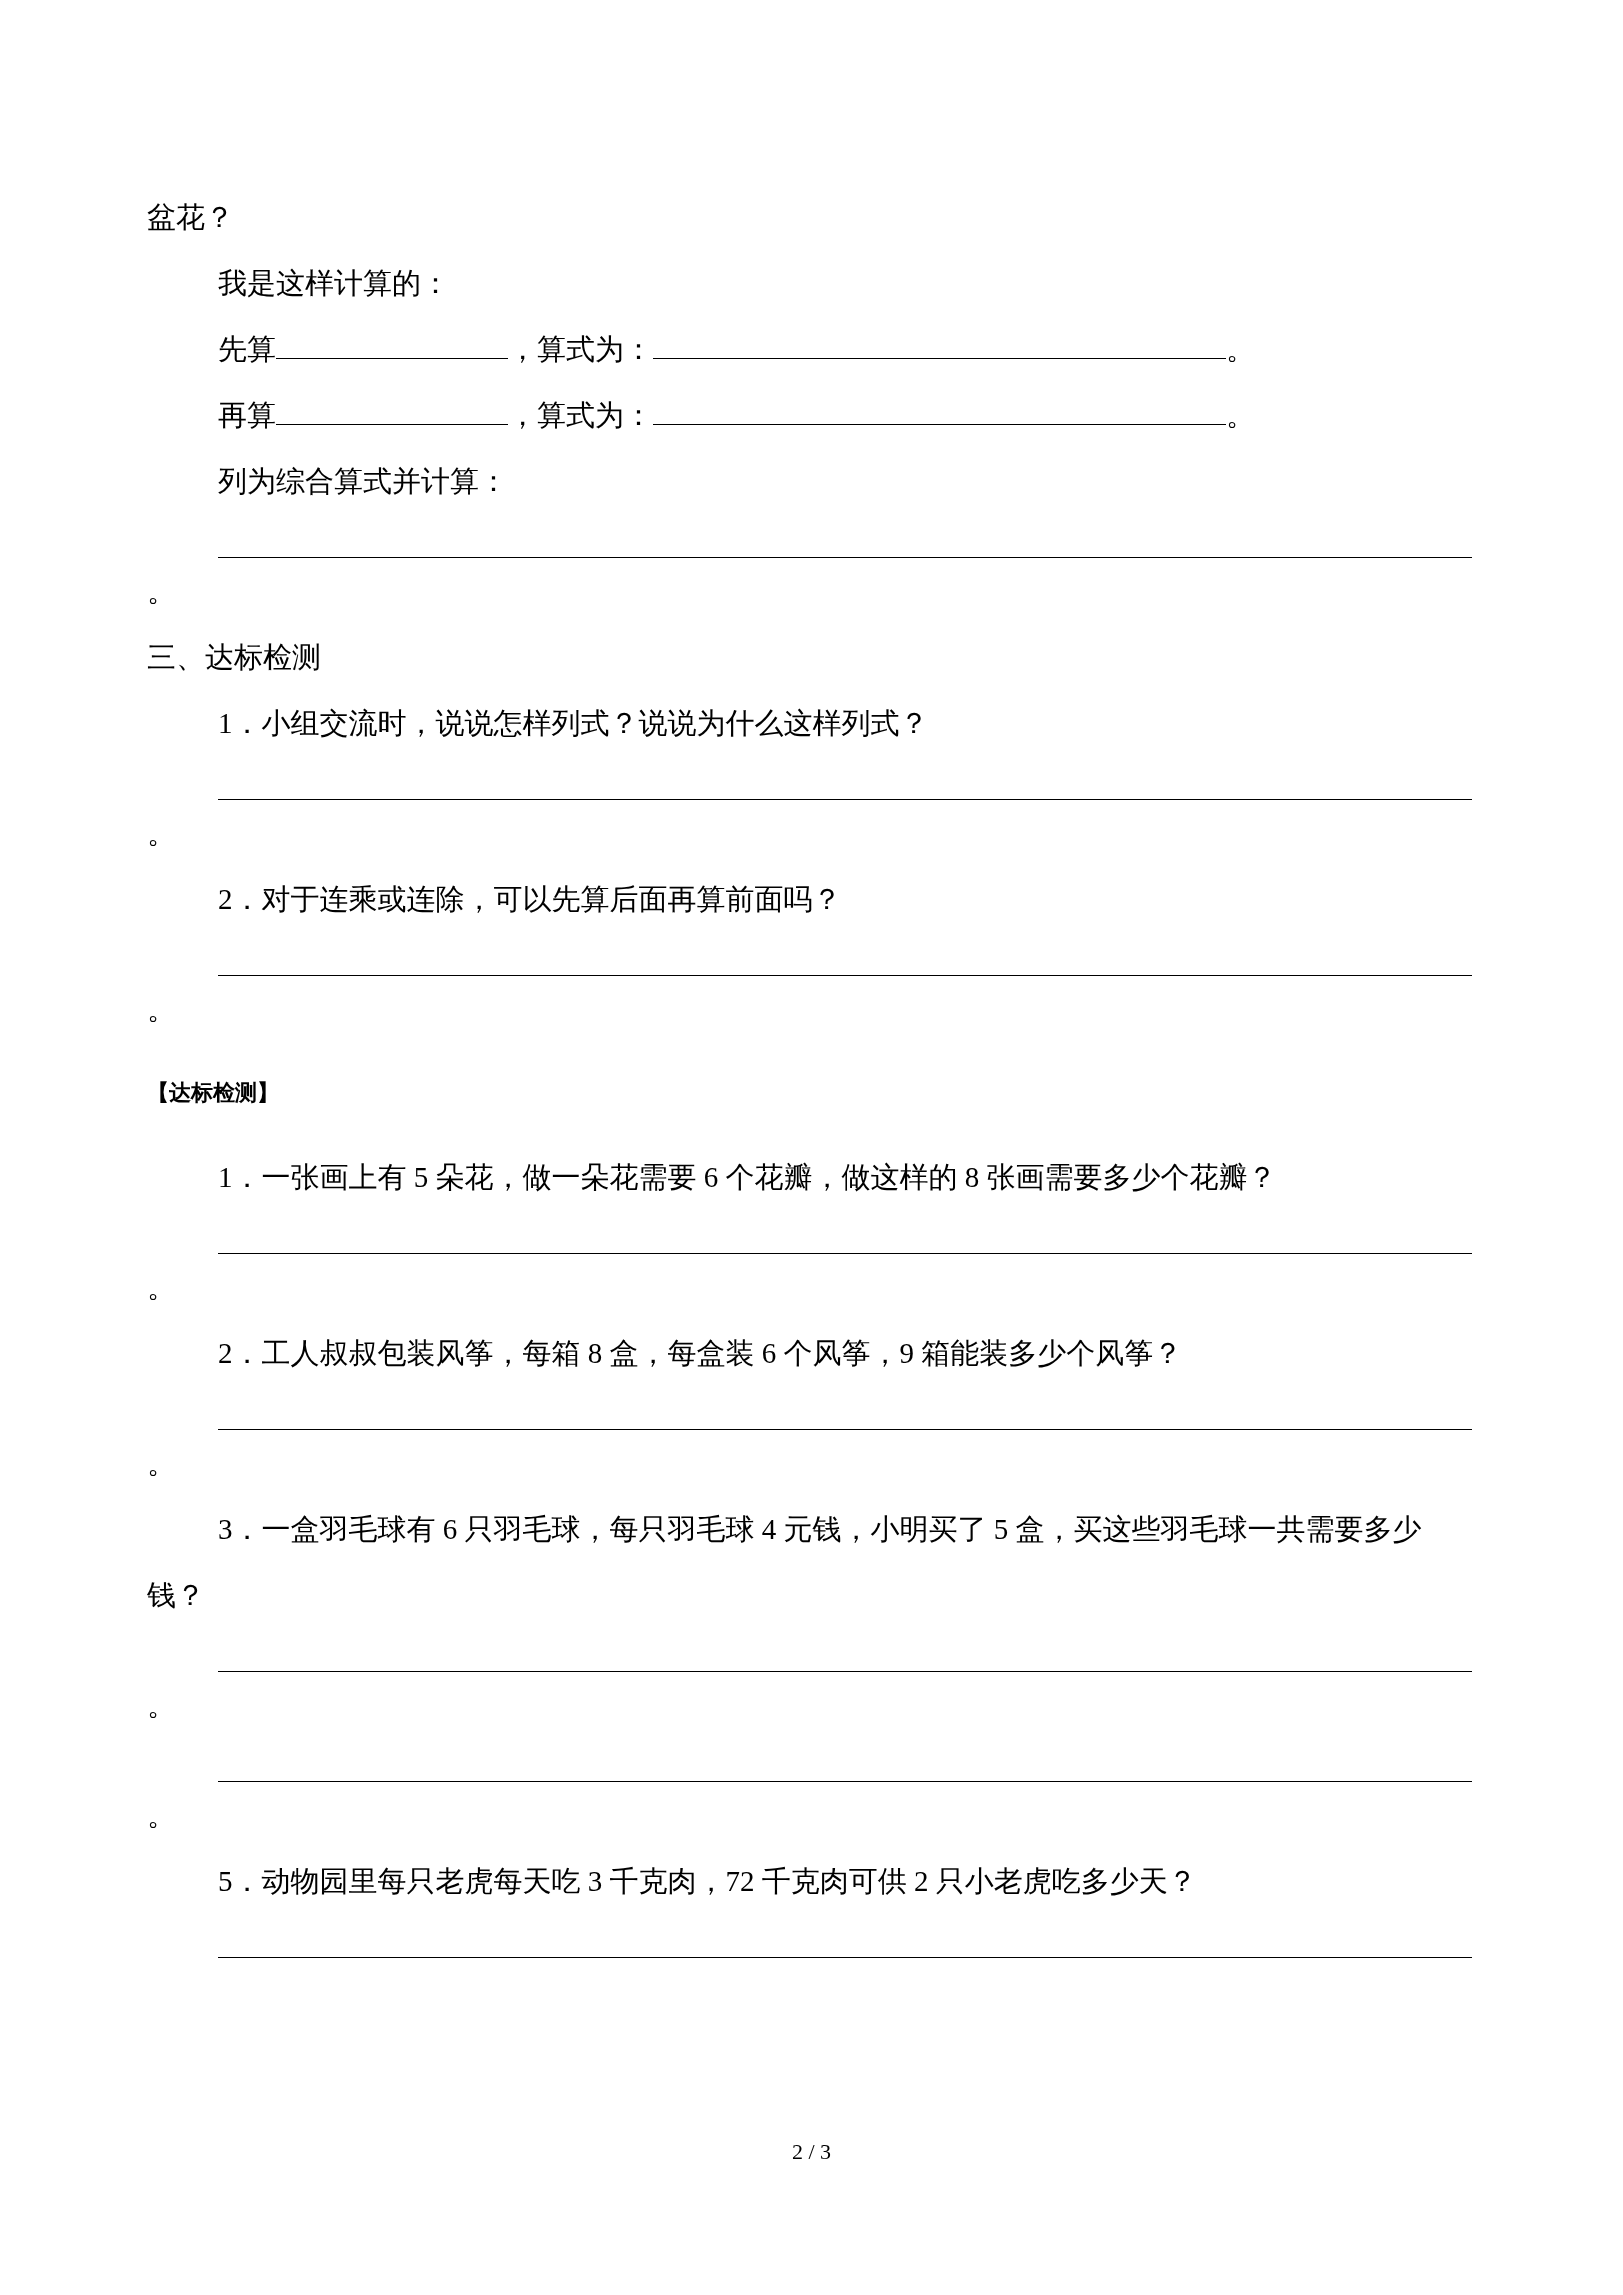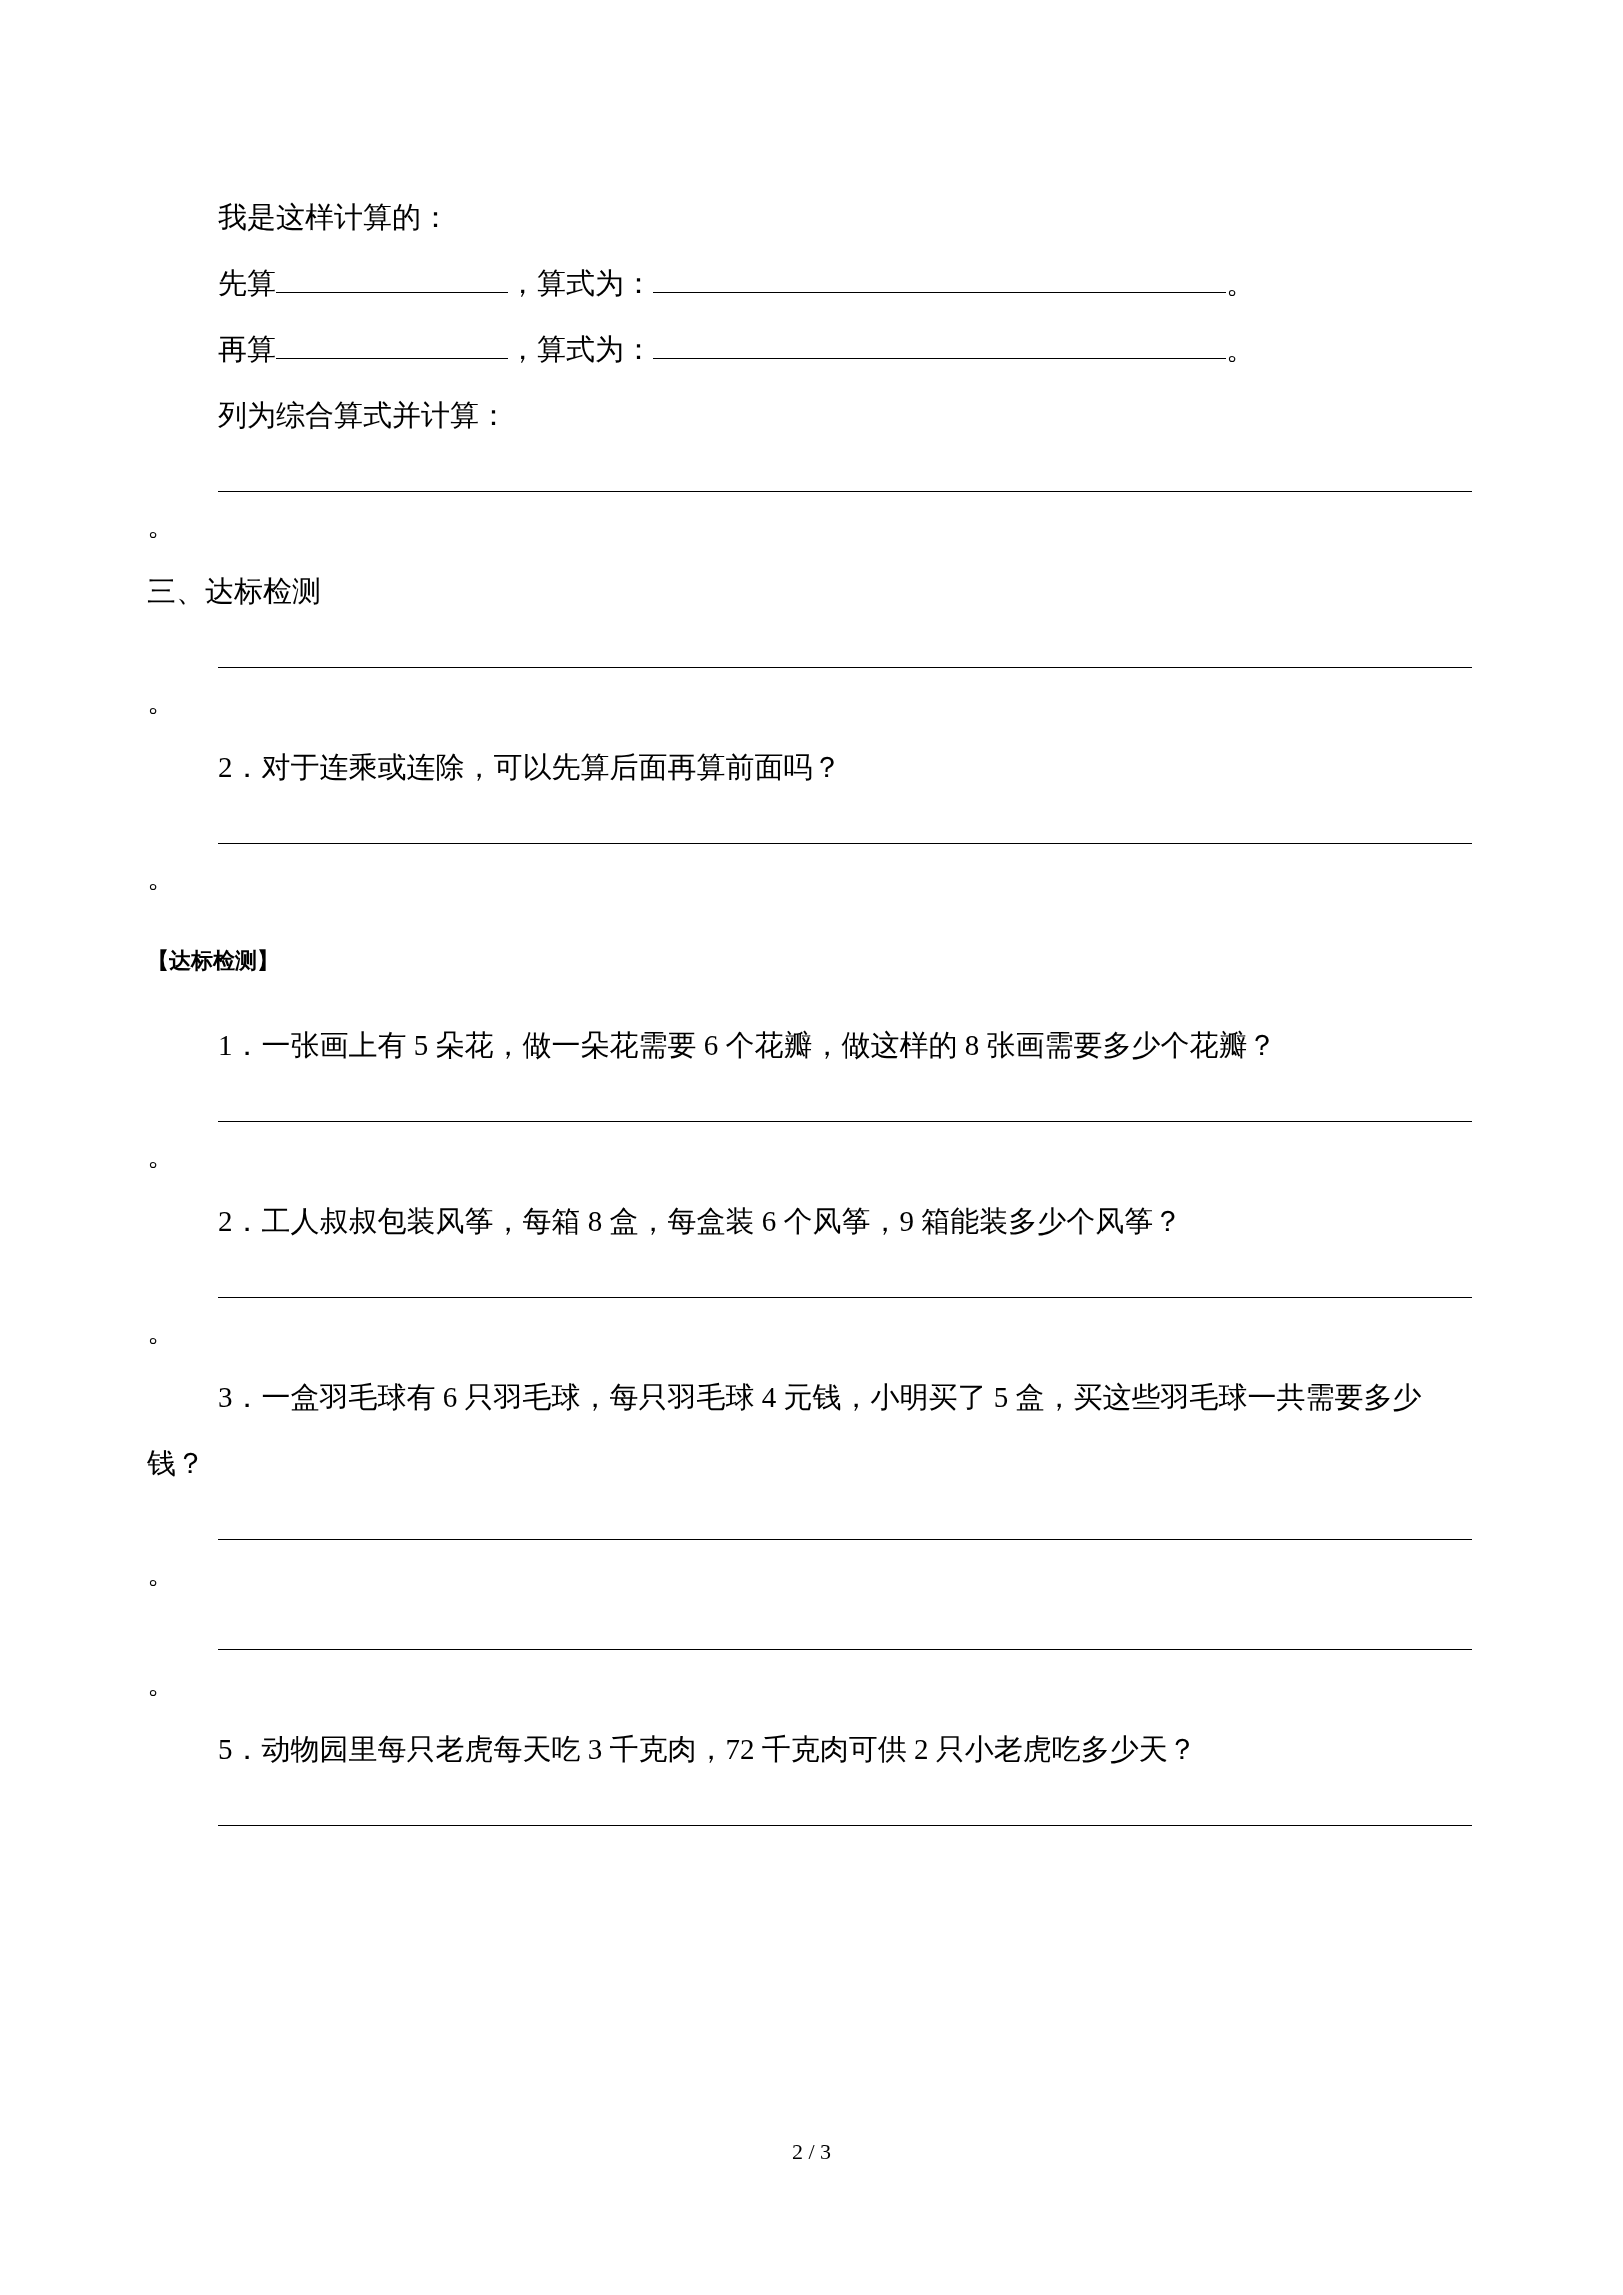--- a/index.html
+++ b/index.html
@@ -51,34 +51,36 @@
     font-size: 22px;
     line-height: 30px;
     margin-top: 32px;
   }
 </style>
 </head>
 <body>
 
 <div class="page">
 
+  <p class="para">盆花？</p>
 
   <p class="para indent">我是这样计算的：</p>
 
   <p class="para indent"><span>先算</span><span class="blank short"></span><span>，算式为：</span><span class="blank long"></span><span>。</span></p>
 
   <p class="para indent"><span>再算</span><span class="blank short"></span><span>，算式为：</span><span class="blank long"></span><span>。</span></p>
 
   <p class="para indent">列为综合算式并计算：</p>
 
   <div class="answer-line"></div>
   <p class="para">。</p>
 
   <p class="para">三、达标检测</p>
 
+  <p class="para indent">1．小组交流时，说说怎样列式？说说为什么这样列式？</p>
   <div class="answer-line"></div>
   <p class="para">。</p>
 
   <p class="para indent">2．对于连乘或连除，可以先算后面再算前面吗？</p>
   <div class="answer-line"></div>
   <p class="para">。</p>
 
   <h2 class="heading">【达标检测】</h2>
 
   <p class="para indent">1．一张画上有 5 朵花，做一朵花需要 6 个花瓣，做这样的 8 张画需要多少个花瓣？</p>

